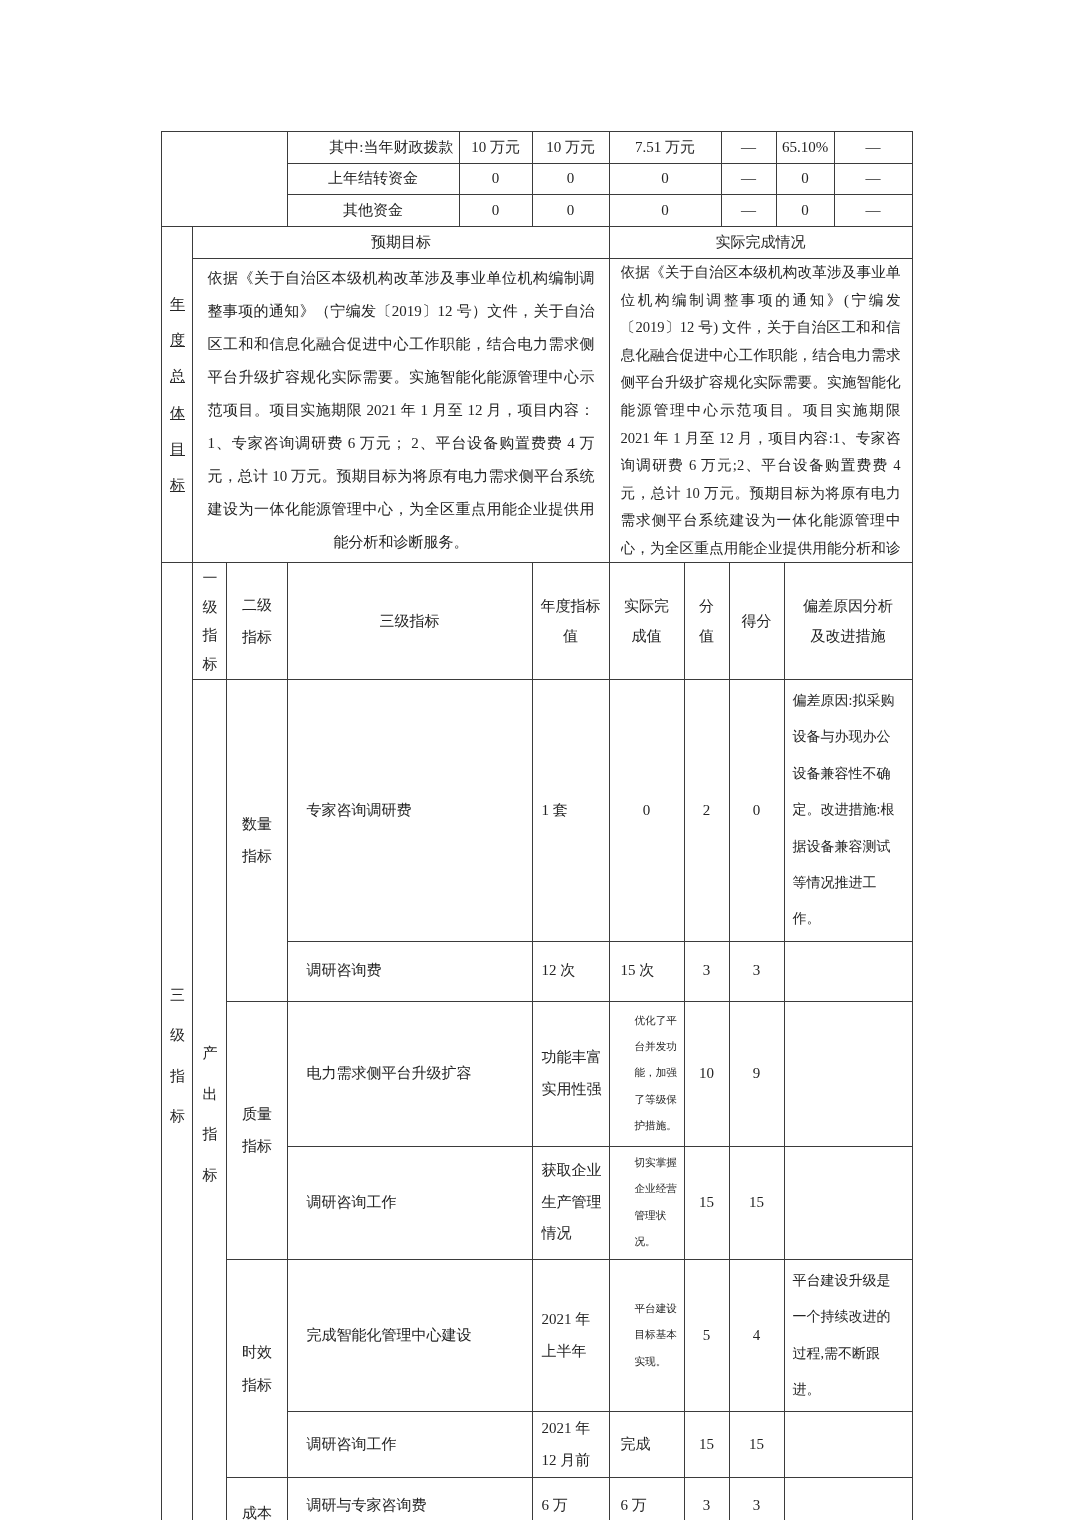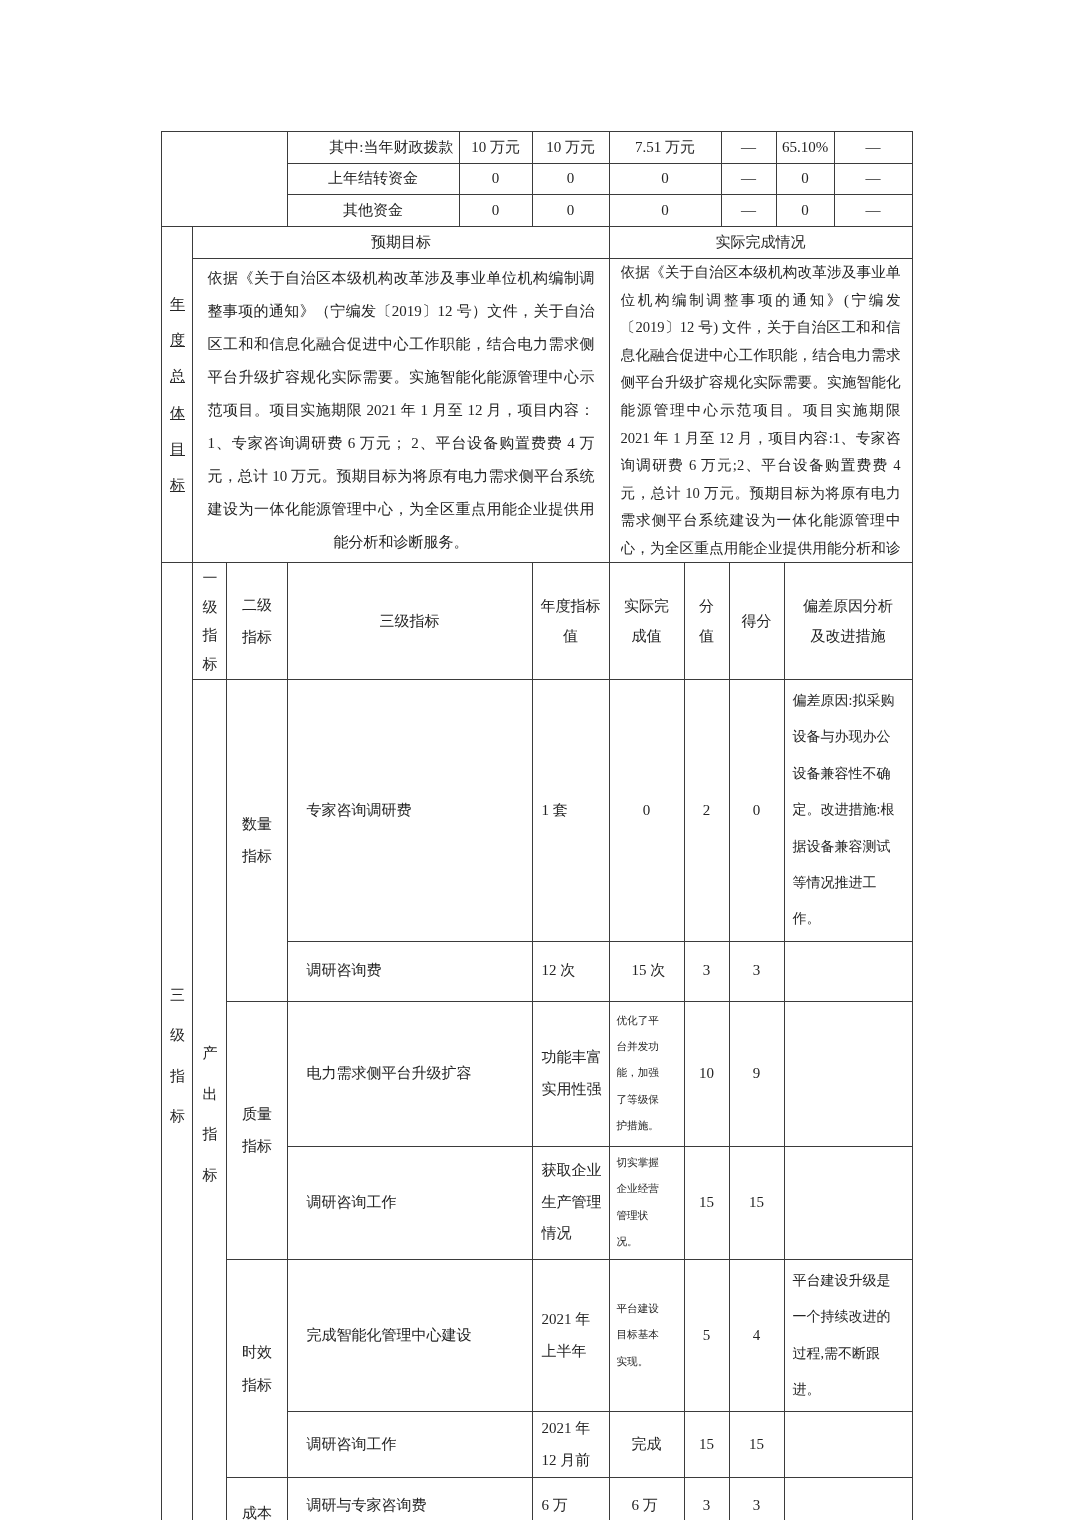--- a/index.html
+++ b/index.html
@@ -25,22 +25,22 @@
   .w6{width:6.3em;margin:0 auto;word-break:break-all;text-align:center;line-height:2;}
   td.hdr{line-height:2;}
   
   td.paraL{font-size:15px;line-height:33px;padding:0 14px;text-align:justify;text-align-last:center;}
   td.paraR{font-size:14.6px;line-height:27.6px;padding:0 11px;text-align:justify;text-align-last:center;}
   .clipL{max-height:298px;overflow:hidden;}
   .clipR{max-height:303px;overflow:hidden;}
   
   td.cell-d{text-align:left;padding-left:19px;}
   td.cell-e{text-align:left;padding-left:9px;padding-right:4px;line-height:2.1;}
-  td.cell-f{text-align:left;padding-left:22px;}
-  td.sm{font-size:10.6px;line-height:2.5;text-align:left;padding:3px 7px;vertical-align:middle;}
+  td.cell-f{text-align:left;padding-left:11px;}
+  td.sm{font-size:10.6px;line-height:2.5;text-align:left;padding:3px 25px;vertical-align:middle;}
   td.sm .fw{width:46px;}
   td.dev{font-size:14px;line-height:2.6;text-align:left;padding:3px 8px;vertical-align:top;}
   td.nob{border-bottom:none;}
   td.stubtd{border:none;}
   
   .pagenum{
     margin-top:72px;display:flex;justify-content:center;align-items:center;
     gap:14px;font-size:17.5px;color:#2a2a2a;
   }
 </style>

